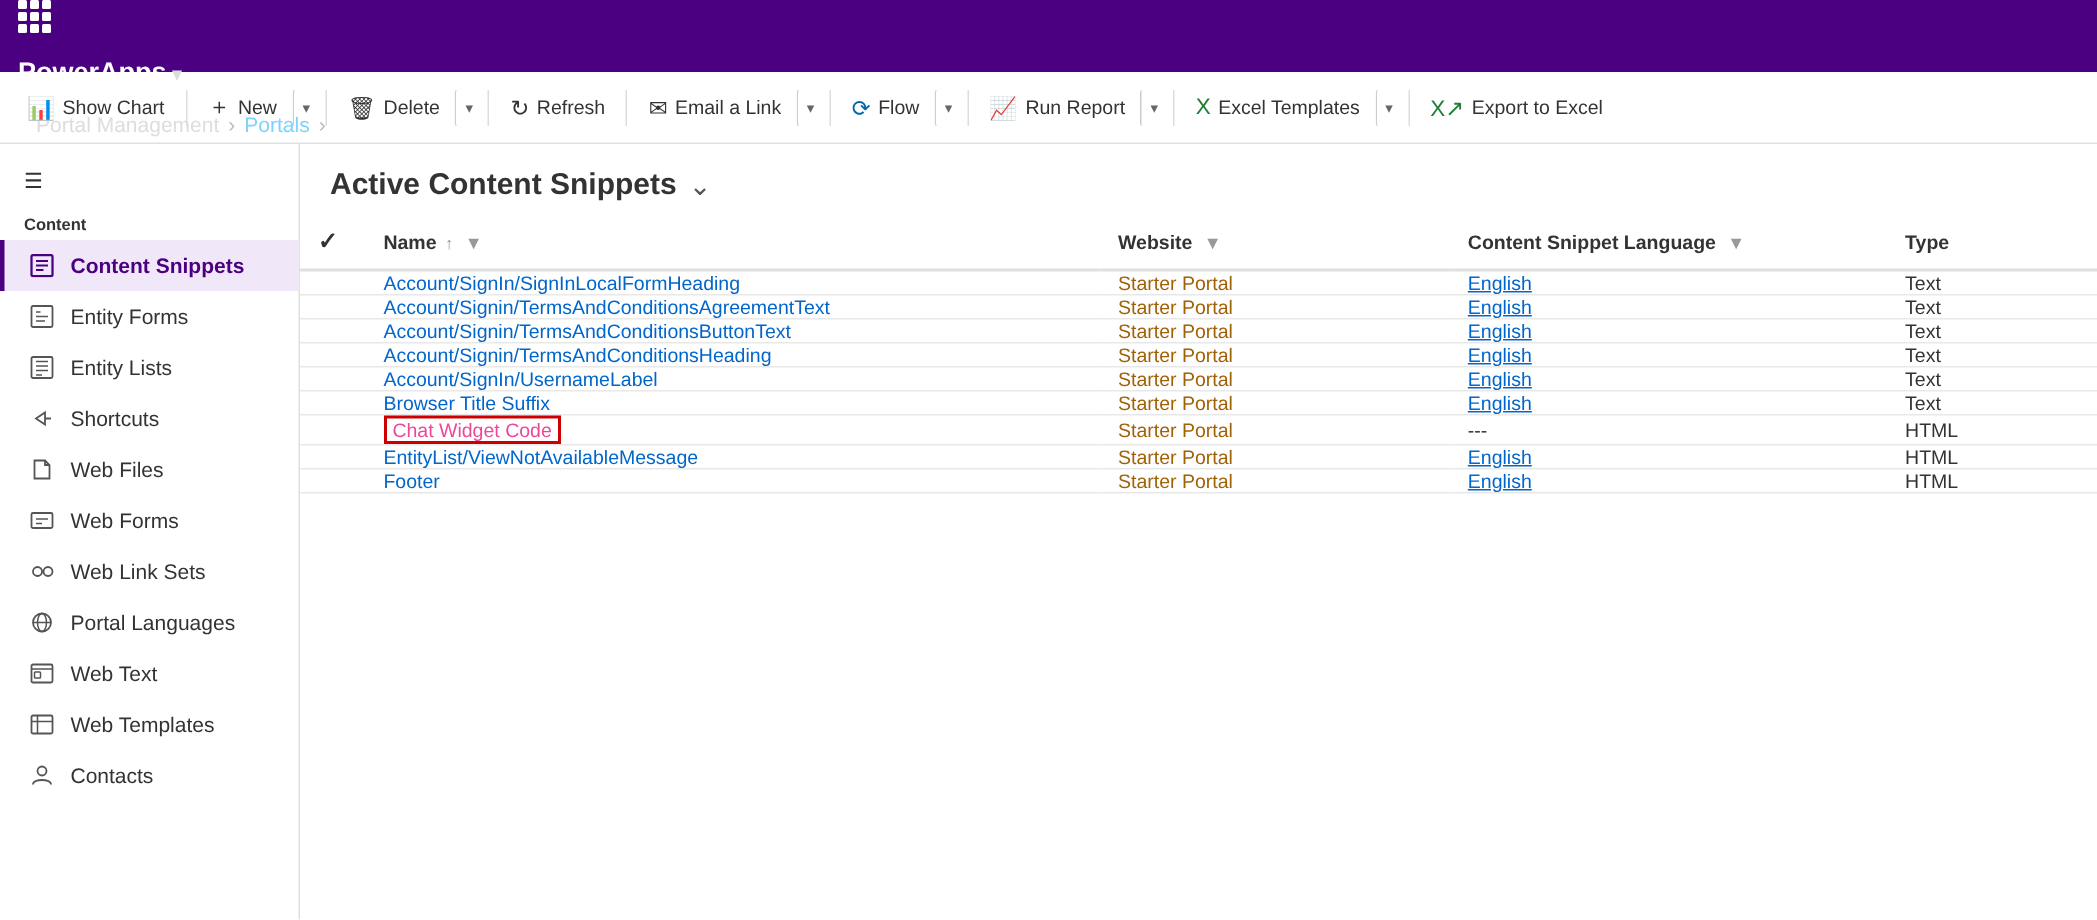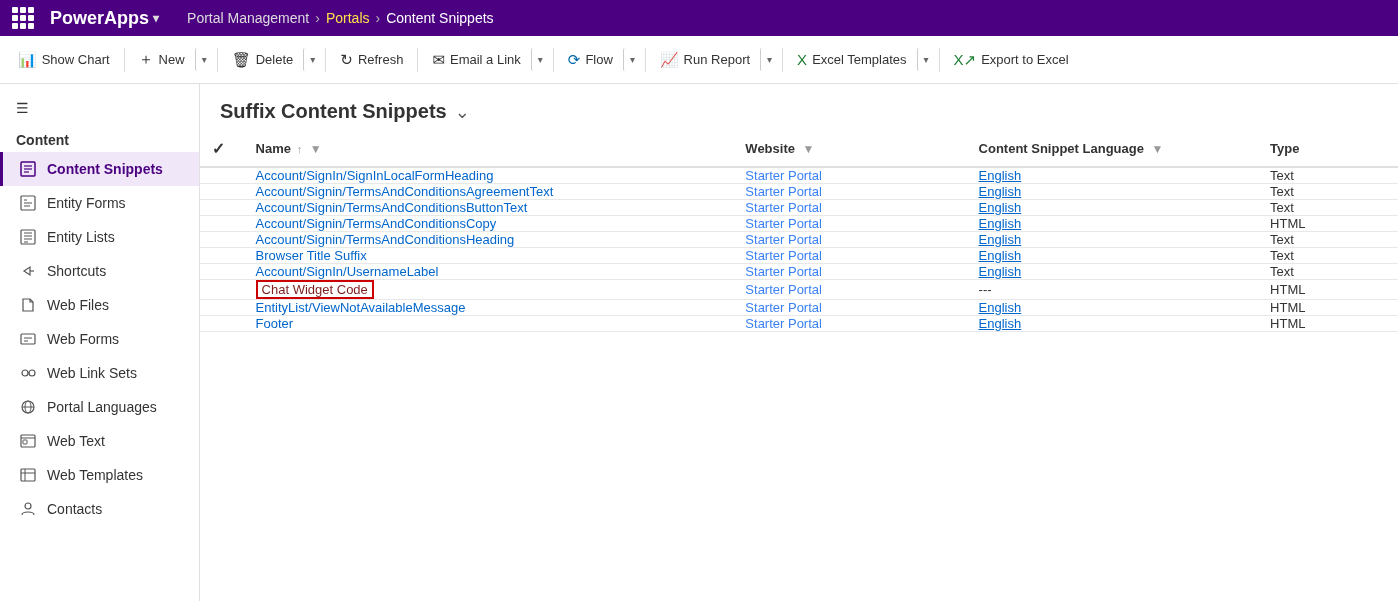--- a/index.html
+++ b/index.html
@@ -1,26 +1,27 @@
 <!DOCTYPE html>
 <html><head>
   <meta charset="utf-8">
   <style>
     * { box-sizing: border-box; margin: 0; padding: 0; }
     body { font-family: 'Segoe UI', sans-serif; font-size: 14px; color: #333; background: #fff; overflow: hidden; }
 
     
     .top-nav {
       background: #4b0082;
-      height: 36px;
-      display: flex;
-      align-items: center;
+      height: 48px;
+      display: flex;
+      align-items: flex-start;
       padding: 0 12px;
       gap: 16px;
       color: white;
+      flex-direction: column;
     }
     .top-nav .waffle-icon {
       display: grid;
       grid-template-columns: repeat(3, 6px);
       grid-template-rows: repeat(3, 6px);
       gap: 2px;
       cursor: pointer;
     }
     .top-nav .waffle-icon span {
       background: white;
@@ -99,21 +100,21 @@
       flex-shrink: 0;
     }
     .sidebar-toggle {
       padding: 8px 16px;
       cursor: pointer;
       color: #333;
     }
     .sidebar-section-label {
       padding: 8px 16px 4px 16px;
       font-weight: 700;
-      font-size: 14px;
+      font-size: 11px;
       color: #333;
     }
     .sidebar-item {
       display: flex;
       align-items: center;
       gap: 10px;
       padding: 8px 16px;
       cursor: pointer;
       font-size: 14px;
       color: #333;
@@ -176,31 +177,31 @@
     .data-table td {
       padding: 0 12px;
       border-bottom: 1px solid #e8e8e8;
       font-size: 13px;
     }
     .data-table .link-cell {
       color: #0066cc;
       cursor: pointer;
       text-decoration: none;
     }
-    .data-table .portal-cell { color: #3b82f6; cursor: pointer; }
+    .data-table .portal-cell { color: #a16207; cursor: pointer; }
     .data-table .lang-cell { color: #0066cc; cursor: pointer; }
     .filter-icon { color: #999; margin-left: 4px; font-size: 12px; cursor: pointer; }
     .sort-icon { color: #999; margin-left: 2px; font-size: 11px; cursor: pointer; }
 
     .row-highlighted td { background: #fff !important; }
     .chat-widget-highlight {
       border: 2px solid #cc0000 !important;
       display: inline-block;
       padding: 0 4px;
-      color: #7f1d1d;
+      color: #ec4899;
       cursor: pointer;
     }
     .th-check {
       width: 36px;
     }
     .col-name { width: 420px; }
     .col-website { width: 200px; }
     .col-lang { width: 250px; }
     .col-type { width: 120px; }
   </style>
@@ -219,21 +220,21 @@
       <span></span>
       <span></span>
   </div>
   <div class="app-name">
     <span>PowerApps</span>
     <span style="font-size:12px; color:#ddd;">▾</span>
   </div>
   <div class="breadcrumb">
     <span style="color:#ddd;margin-left:12px;">Portal Management</span>
     <span class="sep">›</span>
-    <span style="color:#fde047;">Portals</span>
+    <span style="color:#7dd3fc;">Portals</span>
     <span class="sep">›</span>
     <span style="color:#fff;">Content Snippets</span>
   </div>
 </div>
 
 <div class="toolbar">
   <button class="toolbar-btn">
     <span style="font-size:15px;">📊</span>
     <span>Show Chart</span>
   </button>
@@ -422,21 +423,21 @@
             <circle cx="8" cy="5" r="3" stroke="#555" stroke-width="1.2"></circle>
             <path d="M2 14 c0-4 12-4 12 0" stroke="#555" stroke-width="1.2" fill="none"></path>
           </svg>
       </span>
       <span>Contacts</span>
     </div>
   </div>
 
   <div class="content-area">
     <div class="content-header">
-      <h1>Suffix Content Snippets</h1>
+      <h1>Active Content Snippets</h1>
       <span class="dropdown-arrow">⌄</span>
     </div>
     <table class="data-table">
       <thead>
         <tr>
           <th class="th-check">
             <span style="font-size:16px; cursor:pointer;">✓</span>
           </th>
           <th class="col-name">
             <span>Name</span>
@@ -473,42 +474,35 @@
           </tr>
           <tr>
             <td></td>
             <td><a class="link-cell" href="#">Account/Signin/TermsAndConditionsButtonText</a></td>
             <td class="portal-cell">Starter Portal</td>
             <td><a class="lang-cell" href="#">English</a></td>
             <td>Text</td>
           </tr>
           <tr>
             <td></td>
-            <td><a class="link-cell" href="#">Account/Signin/TermsAndConditionsCopy</a></td>
-            <td class="portal-cell">Starter Portal</td>
-            <td><a class="lang-cell" href="#">English</a></td>
-            <td>HTML</td>
-          </tr>
-          <tr>
-            <td></td>
             <td><a class="link-cell" href="#">Account/Signin/TermsAndConditionsHeading</a></td>
             <td class="portal-cell">Starter Portal</td>
             <td><a class="lang-cell" href="#">English</a></td>
             <td>Text</td>
           </tr>
           <tr>
             <td></td>
+            <td><a class="link-cell" href="#">Account/SignIn/UsernameLabel</a></td>
+            <td class="portal-cell">Starter Portal</td>
+            <td><a class="lang-cell" href="#">English</a></td>
+            <td>Text</td>
+          </tr>
+          <tr>
+            <td></td>
             <td><a class="link-cell" href="#">Browser Title Suffix</a></td>
-            <td class="portal-cell">Starter Portal</td>
-            <td><a class="lang-cell" href="#">English</a></td>
-            <td>Text</td>
-          </tr>
-          <tr>
-            <td></td>
-            <td><a class="link-cell" href="#">Account/SignIn/UsernameLabel</a></td>
             <td class="portal-cell">Starter Portal</td>
             <td><a class="lang-cell" href="#">English</a></td>
             <td>Text</td>
           </tr>
           <tr class="row-highlighted">
             <td></td>
             <td><span class="chat-widget-highlight">Chat Widget Code</span></td>
             <td class="portal-cell">Starter Portal</td>
             <td style="color: rgb(51, 51, 51);">---</td>
             <td>HTML</td>

